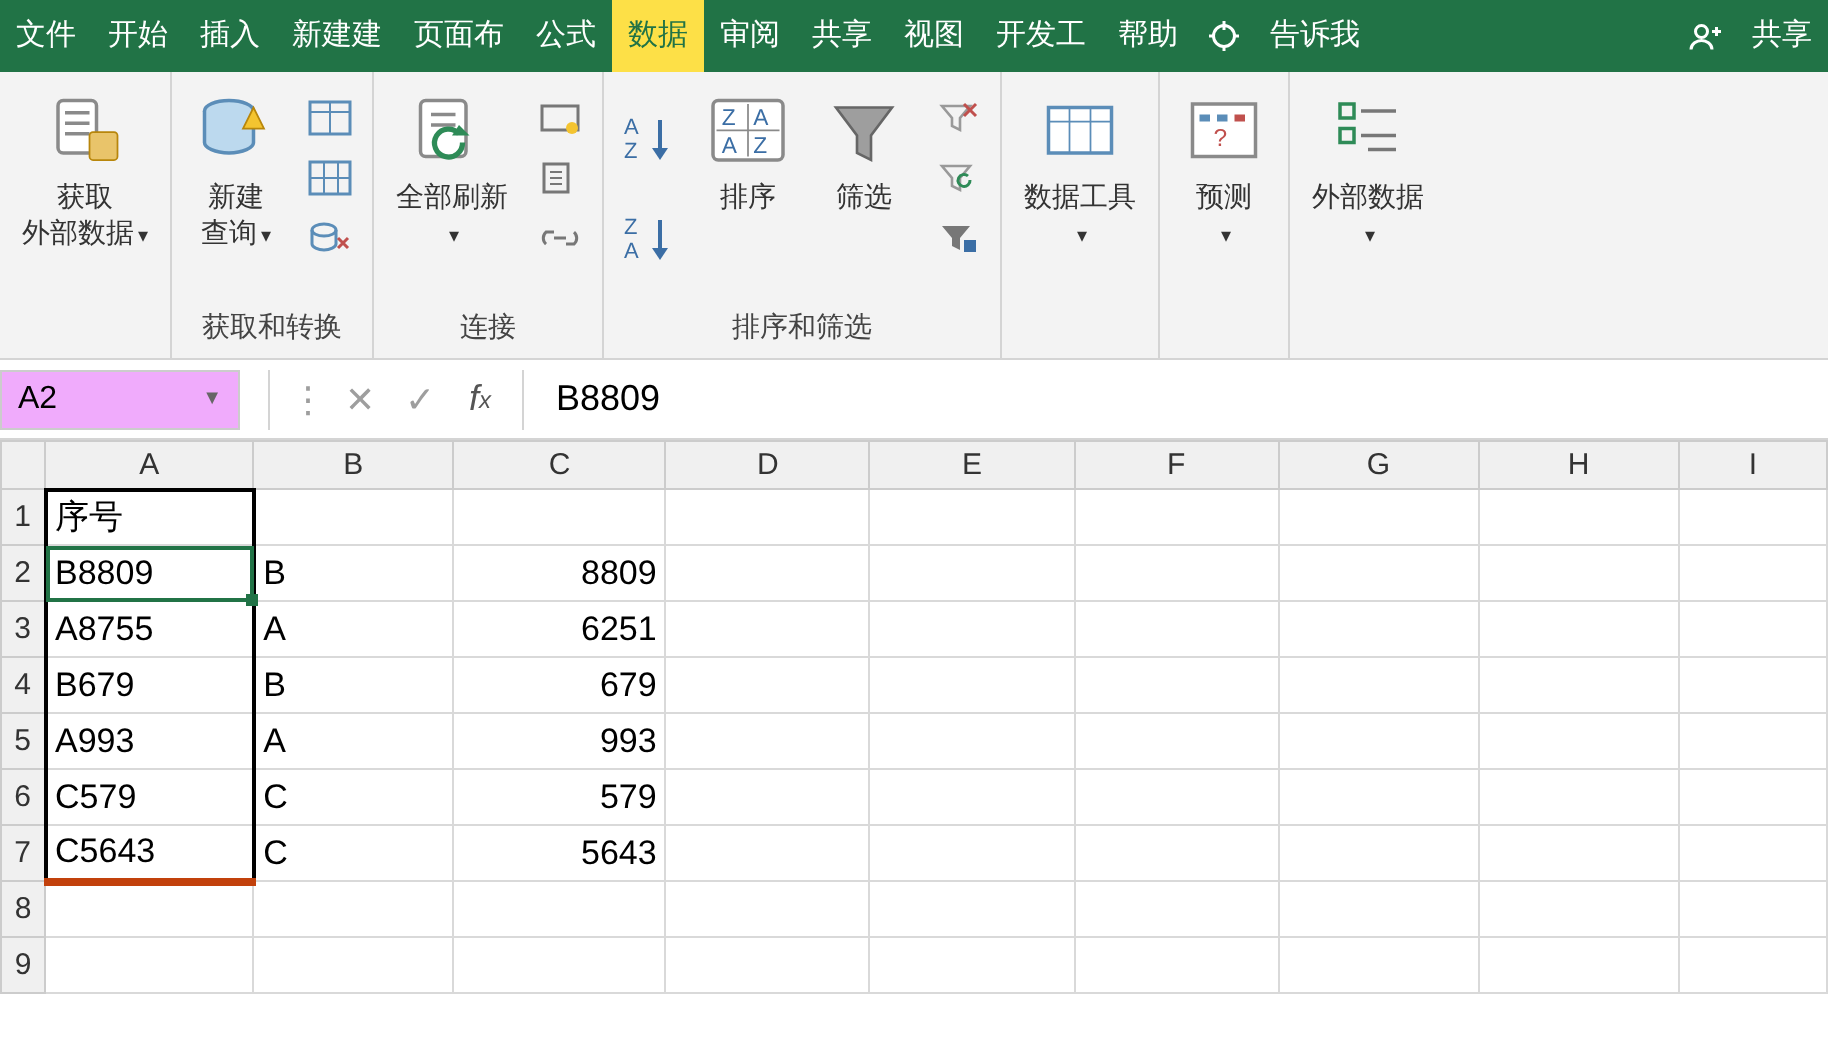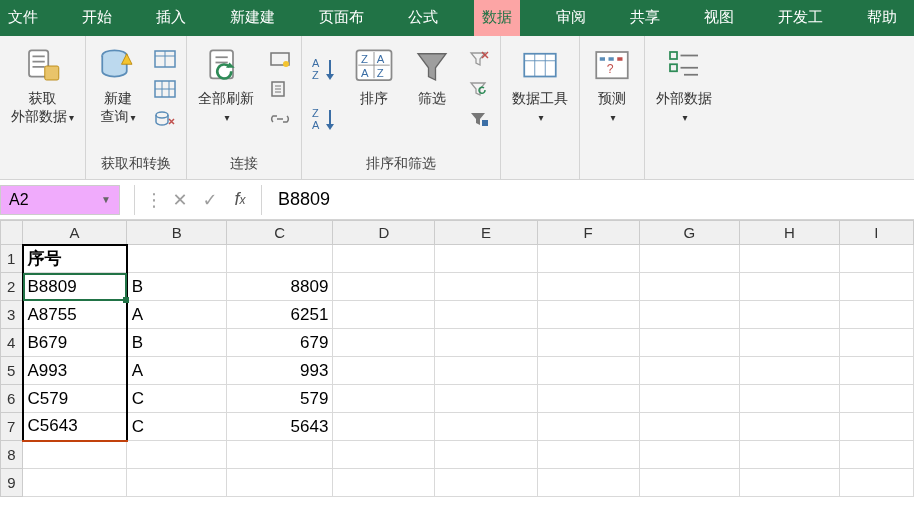--- a/index.html
+++ b/index.html
@@ -1,21 +1,21 @@
 <!DOCTYPE html>
 <html><head>
 <meta charset="utf-8">
 <style>
   * { box-sizing: border-box; margin: 0; padding: 0; font-family: "Microsoft YaHei", "SimSun", sans-serif; }
   body { width: 914px; height: 528px; overflow: hidden; background: #fff; }
 
   
-  .menubar { background: #217346; height: 36px; display: flex; align-items: stretch; color: #fff; font-size: 15px; gap: 28px; }
+  .menubar { background: #217346; height: 36px; display: flex; align-items: stretch; color: #fff; font-size: 15px; }
   .menubar .tab { padding: 8px 8px 6px; cursor: pointer; white-space: nowrap; }
-  .menubar .tab.active { background: #fca5a5; color: #217346; }
+  .menubar .tab.active { background: #fde047; color: #217346; }
   .menubar .spacer { flex: 1; }
   .menubar .icon-slot { display: flex; align-items: center; padding: 0 6px; }
   .menubar svg { width: 18px; height: 18px; }
 
   
   .ribbon { background: #f3f3f3; border-bottom: 1px solid #d4d4d4; height: 144px; display: flex; }
   .group { border-right: 1px solid #d4d4d4; padding: 4px 6px 0; display: flex; flex-direction: column; align-items: center; justify-content: space-between; }
   .group-body { display: flex; align-items: flex-start; gap: 6px; }
   .group-label { font-size: 14px; color: #444; padding: 4px 0 6px; text-align: center; width: 100%; }
   .big-btn { display: flex; flex-direction: column; align-items: center; justify-content: flex-start; padding: 4px 4px 0; cursor: pointer; border: 1px solid transparent; }
@@ -41,22 +41,22 @@
   th.col-hdr { background: #f0f0f0; border: 1px solid #ccc; font-weight: normal; font-size: 15px; color: #333; height: 24px; text-align: center; }
   th.row-hdr { background: #f0f0f0; border: 1px solid #ccc; font-weight: normal; font-size: 15px; color: #333; width: 22px; text-align: center; }
   td.cell { border: 1px solid #d9d9d9; height: 28px; font-size: 17px; padding: 0 4px; color: #000; background: #fff; }
   td.cell.num { text-align: right; }
   
   td.cell.sel { outline: 2px solid #217346; outline-offset: -2px; position: relative; }
   td.cell.sel::after { content: ""; position: absolute; right: -3px; bottom: -3px; width: 6px; height: 6px; background: #217346; }
   
   td.thick-l { border-left: 2px solid #000; }
   td.thick-r { border-right: 2px solid #000; }
-  td.thick-t { border-top: 2px solid #000; font-weight: bold; }
-  td.thick-b { border-bottom: 2px solid #c2410c; }
+  td.thick-t { border-top: 2px solid #000; }
+  td.thick-b { border-bottom: 4px solid #c2410c; }
 </style>
 </head>
 <body>
 
 <div class="menubar">
   <div class="tab">文件</div>
   <div class="tab">开始</div>
   <div class="tab">插入</div>
   <div class="tab">新建建</div>
   <div class="tab">页面布</div>

